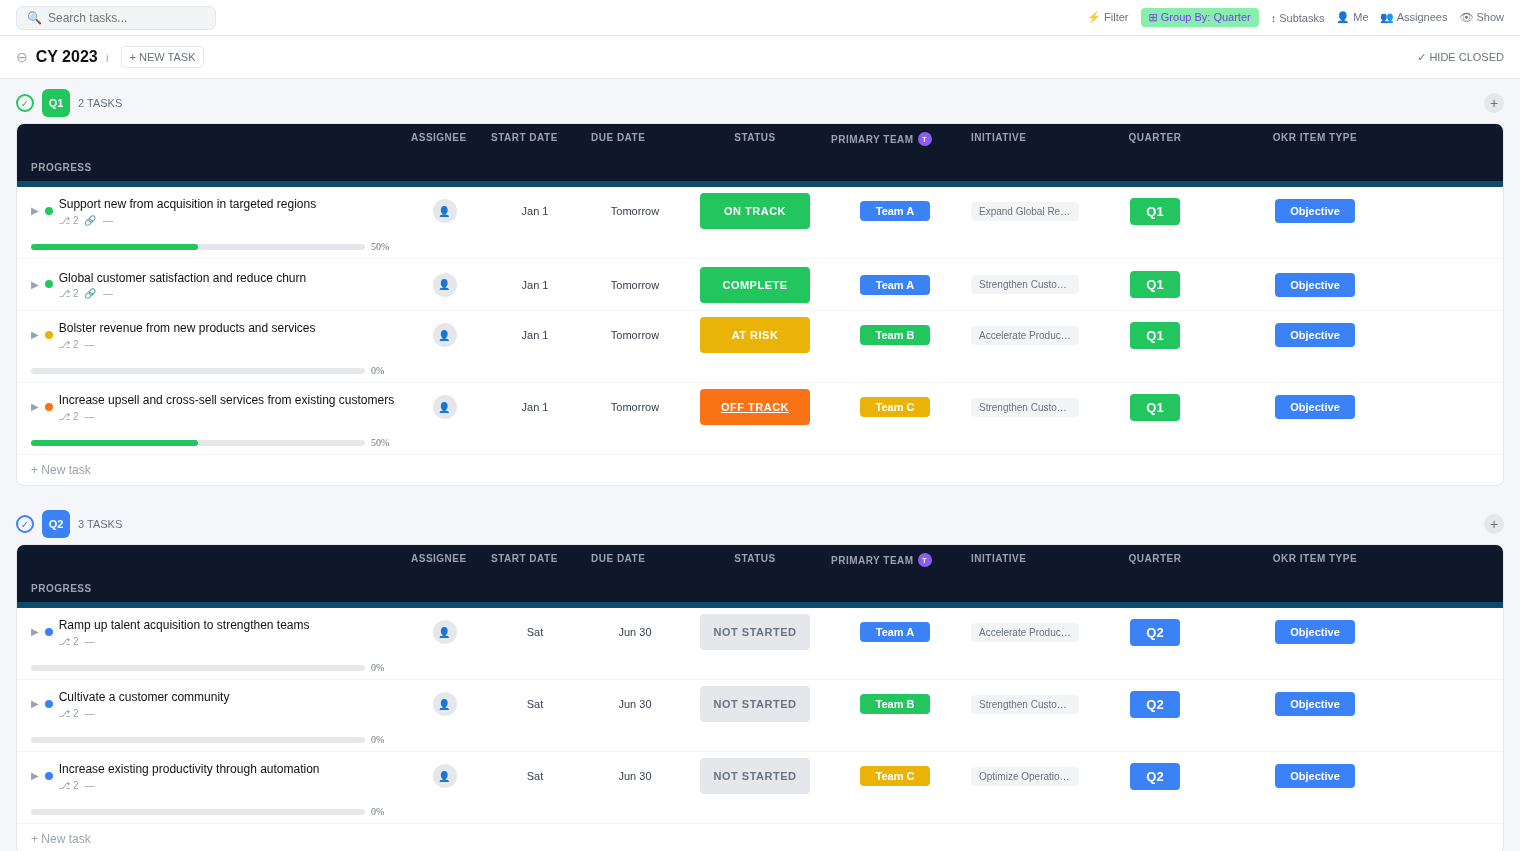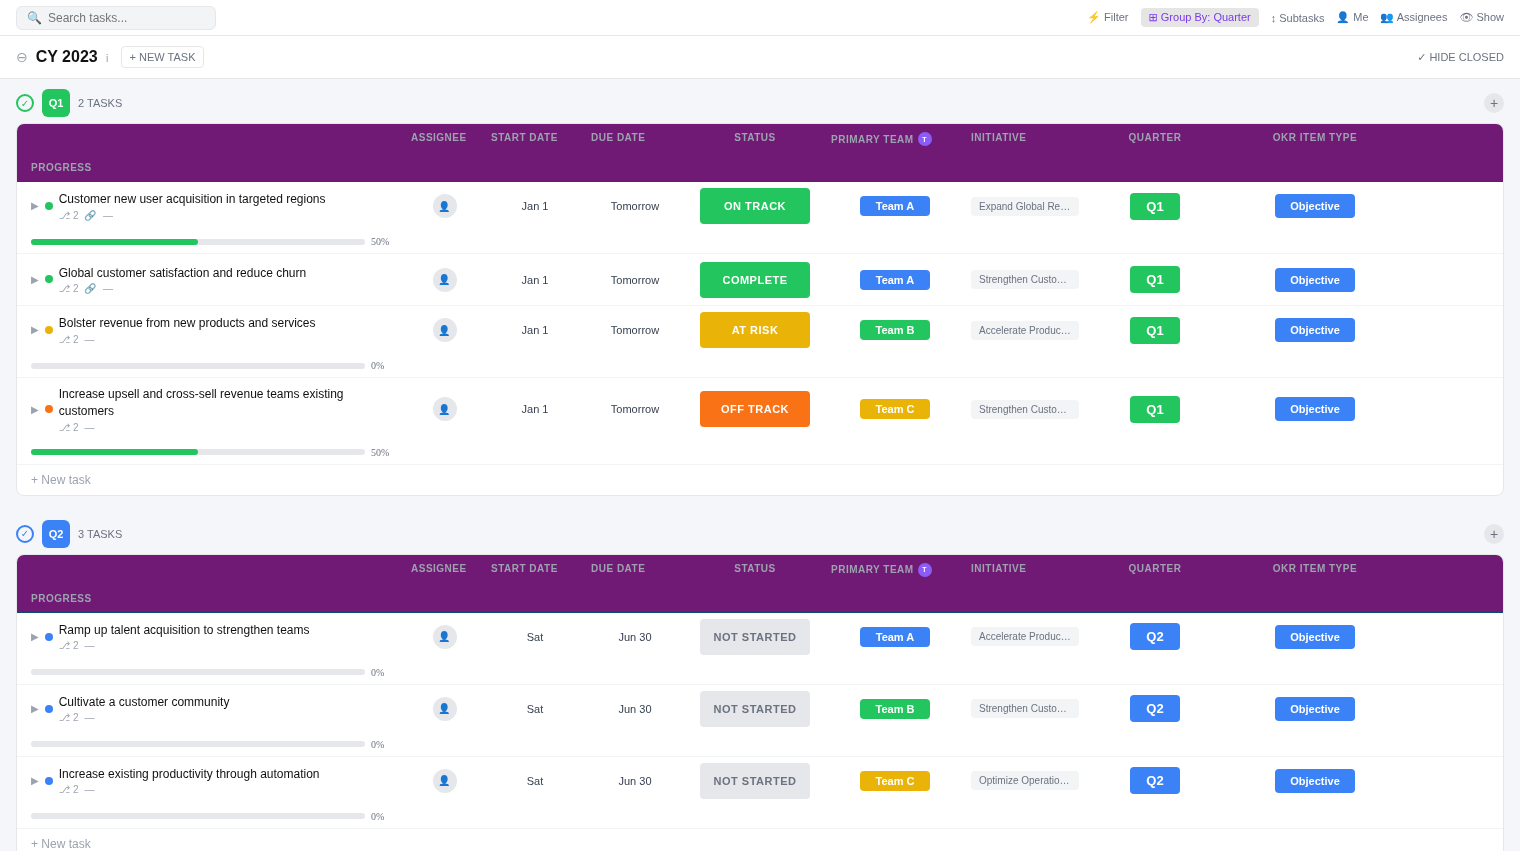--- a/index.html
+++ b/index.html
@@ -42,21 +42,21 @@
     .q1-badge { background: #22c55e; }
     .q2-badge { background: #3b82f6; }
     
     .task-count { font-size: 11px; color: #6b7280; font-weight: 500; }
     
     .table-wrapper { background: #fff; border-radius: 8px; border: 1px solid #e5e7eb; overflow: hidden; }
     
     .table-header {
       display: grid;
       grid-template-columns: 380px 80px 100px 100px 140px 140px 120px 140px 180px;
-      background: #701a75; border-bottom: 1px solid #0c4a6e;
+      background: #0f172a; border-bottom: 6px solid #0c4a6e;
       padding: 0 8px;
     }
     .th {
       padding: 8px 6px; font-size: 10px; font-weight: 600; color: #9ca3af;
       text-transform: uppercase; letter-spacing: 0.5px;
     }
     
     .table-row {
       display: grid;
       grid-template-columns: 380px 80px 100px 100px 140px 140px 120px 140px 180px;
@@ -83,21 +83,21 @@
     
     .date-text { font-size: 11px; color: #374151; }
     
     .status-badge {
       padding: 12px 12px; border-radius: 4px; font-size: 11px; font-weight: 700;
       text-align: center; min-width: 110px; letter-spacing: 0.5px;
     }
     .status-on-track { background: #22c55e; color: #fff; }
     .status-complete { background: #22c55e; color: #fff; }
     .status-at-risk { background: #eab308; color: #fff; }
-    .status-off-track { background: #f97316; color: #fff; }
+    .status-off-track { background: #f97316; color: #fff; text-decoration: underline; }
     .status-not-started { background: #e5e7eb; color: #6b7280; }
     
     .team-badge {
       padding: 4px 10px; border-radius: 4px; font-size: 11px; font-weight: 600;
       color: #fff; min-width: 70px; text-align: center;
     }
     .team-a { background: #3b82f6; }
     .team-b { background: #22c55e; }
     .team-c { background: #eab308; }
     
@@ -140,21 +140,21 @@
 </head>
 <body>
 
 <div class="top-bar">
   <div class="search-box">
     <span style="color:#9ca3af; font-size:12px;">🔍</span>
     <input type="text" style="border: none; background: transparent; outline: none; font-size: 12px; color: rgb(107, 114, 128); width: 150px;" placeholder="Search tasks...">
   </div>
   <div class="top-actions">
     <span style="font-size:11px; color:#6b7280;">⚡ Filter</span>
-    <span style="font-size:11px; color:#6b7280; background:#e5e5e5; padding:3px 8px; border-radius:4px; color:#7c3aed;">⊞ Group By: Quarter</span>
+    <span style="font-size:11px; color:#6b7280; background:#86efac; padding:3px 8px; border-radius:4px; color:#7c3aed;">⊞ Group By: Quarter</span>
     <span style="font-size:11px; color:#6b7280;">↕ Subtasks</span>
     <span style="font-size:11px; color:#6b7280;">👤 Me</span>
     <span style="font-size:11px; color:#6b7280;">👥 Assignees</span>
     <span style="font-size:11px; color:#6b7280;">👁 Show</span>
   </div>
 </div>
 
 <div class="page-header">
   <div class="page-header-left">
     <span style="color:#9ca3af; font-size:14px;">⊖</span>
@@ -184,21 +184,21 @@
     <div class="th">INITIATIVE</div>
     <div class="th" style="text-align:center;">QUARTER</div>
     <div class="th" style="text-align:center;">OKR ITEM TYPE</div>
     <div class="th">PROGRESS</div>
   </div>
         <div class="table-row">
       <div class="task-name-cell">
         <span class="task-expand">▶</span>
         <span class="task-dot dot-green"></span>
         <div>
-          <div class="task-name">Customer new user acquisition in targeted regions</div>
+          <div class="task-name">Support new from acquisition in targeted regions</div>
           <div class="task-meta">
             <span class="task-meta-item">⎇ 2</span>
             <span class="task-meta-item">🔗</span>
             <span class="task-meta-item">—</span>
           </div>
         </div>
       </div>
       <div class="cell">
         <div class="avatar">👤</div>
       </div>
@@ -310,21 +310,21 @@
           <div class="progress-fill" style="width:0%;"></div>
         </div>
         <span class="progress-text">0%</span>
       </div>
     </div>
         <div class="table-row">
       <div class="task-name-cell">
         <span class="task-expand">▶</span>
         <span class="task-dot dot-orange"></span>
         <div>
-          <div class="task-name">Increase upsell and cross-sell revenue teams existing customers</div>
+          <div class="task-name">Increase upsell and cross-sell services from existing customers</div>
           <div class="task-meta">
             <span class="task-meta-item">⎇ 2</span>
 
             <span class="task-meta-item">—</span>
           </div>
         </div>
       </div>
       <div class="cell">
         <div class="avatar">👤</div>
       </div>

